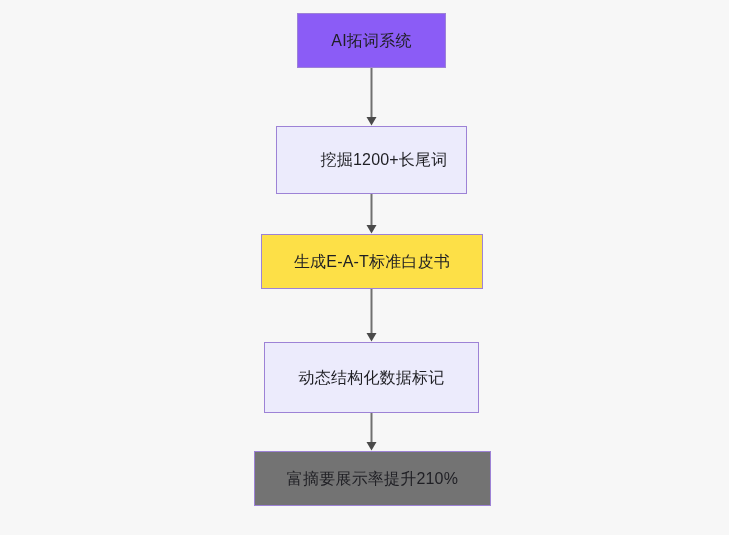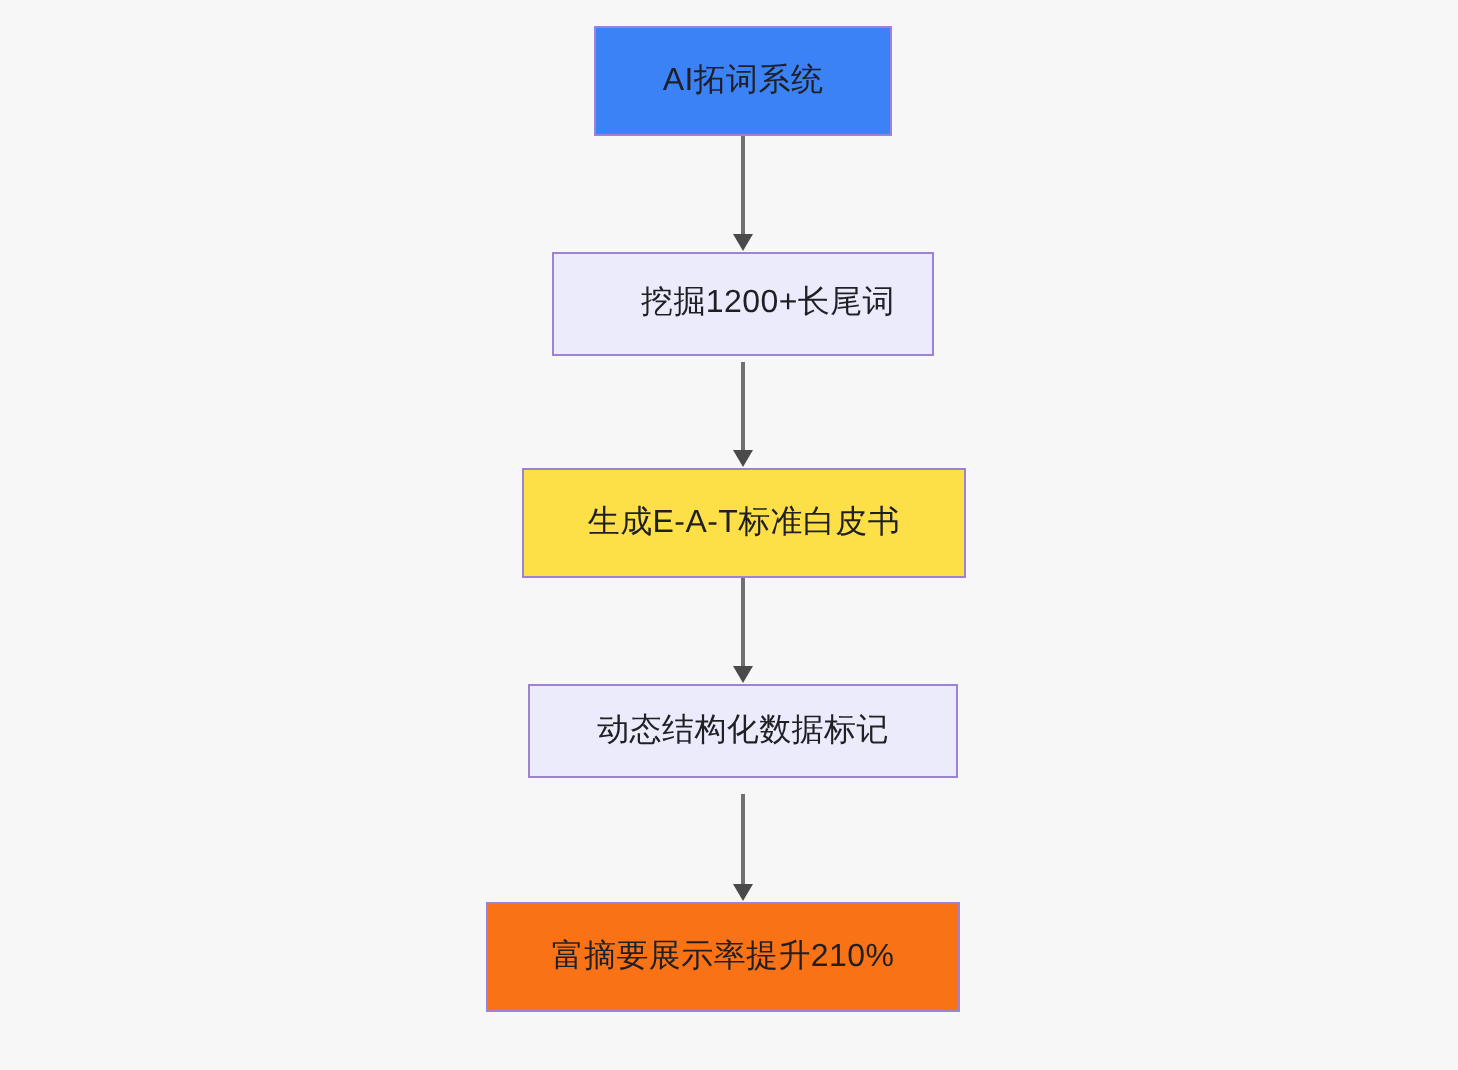--- a/index.html
+++ b/index.html
@@ -82,33 +82,33 @@
       <line class="edge-line" x1="371.5" y1="289" x2="371.5" y2="334" stroke="#707070"></line>
       <polygon class="edge-arrowhead" points="366.5,333 376.5,333 371.5,341.5"></polygon>
     </g>
 
     <g>
       <line class="edge-line" x1="371.5" y1="397" x2="371.5" y2="443" stroke="#707070"></line>
       <polygon class="edge-arrowhead" points="366.5,442 376.5,442 371.5,450.5"></polygon>
     </g>
   </svg>
 
-  <div class="node-box" id="node-n1" style="left: 297px; top: 13px; width: 149px; height: 55px; background: #3b82f6; border-color: rgb(157, 130, 214);">
+  <div class="node-box" id="node-n1" style="left: 297px; top: 13px; width: 149px; height: 55px; background: #8b5cf6; border-color: rgb(157, 130, 214);">
     <span class="node-label" style="color: rgb(31, 31, 36);">AI拓词系统</span>
   </div>
 
-  <div class="node-box" id="node-n2" style="left: 276px; top: 126px; width: 191px; height: 52px; background: rgb(236, 235, 252); border-color: rgb(157, 130, 214); padding-left: 25px;">
+  <div class="node-box" id="node-n2" style="left: 276px; top: 126px; width: 191px; height: 68px; background: rgb(236, 235, 252); border-color: rgb(157, 130, 214); padding-left: 25px;">
     <span class="node-label" style="color: rgb(31, 31, 36);">挖掘1200+长尾词</span>
   </div>
 
   <div class="node-box" id="node-n3" style="left: 261px; top: 234px; width: 222px; height: 55px; background: #fde047; border-color: rgb(157, 130, 214);">
     <span class="node-label" style="color: rgb(31, 31, 36);">生成E-A-T标准白皮书</span>
   </div>
 
-  <div class="node-box" id="node-n4" style="left: 264px; top: 342px; width: 215px; height: 47px; background: rgb(236, 235, 252); border-color: rgb(157, 130, 214);">
+  <div class="node-box" id="node-n4" style="left: 264px; top: 342px; width: 215px; height: 71px; background: rgb(236, 235, 252); border-color: rgb(157, 130, 214);">
     <span class="node-label" style="color: rgb(31, 31, 36);">动态结构化数据标记</span>
   </div>
 
-  <div class="node-box" id="node-n5" style="left: 243px; top: 451px; width: 237px; height: 55px; background: #f97316; border-color: rgb(157, 130, 214); align-items: center;">
+  <div class="node-box" id="node-n5" style="left: 254px; top: 451px; width: 237px; height: 55px; background: #737373; border-color: rgb(157, 130, 214); align-items: center;">
     <span class="node-label" style="color: rgb(31, 31, 36);">富摘要展示率提升210%</span>
   </div>
 
 </div>
 
 </body></html>

